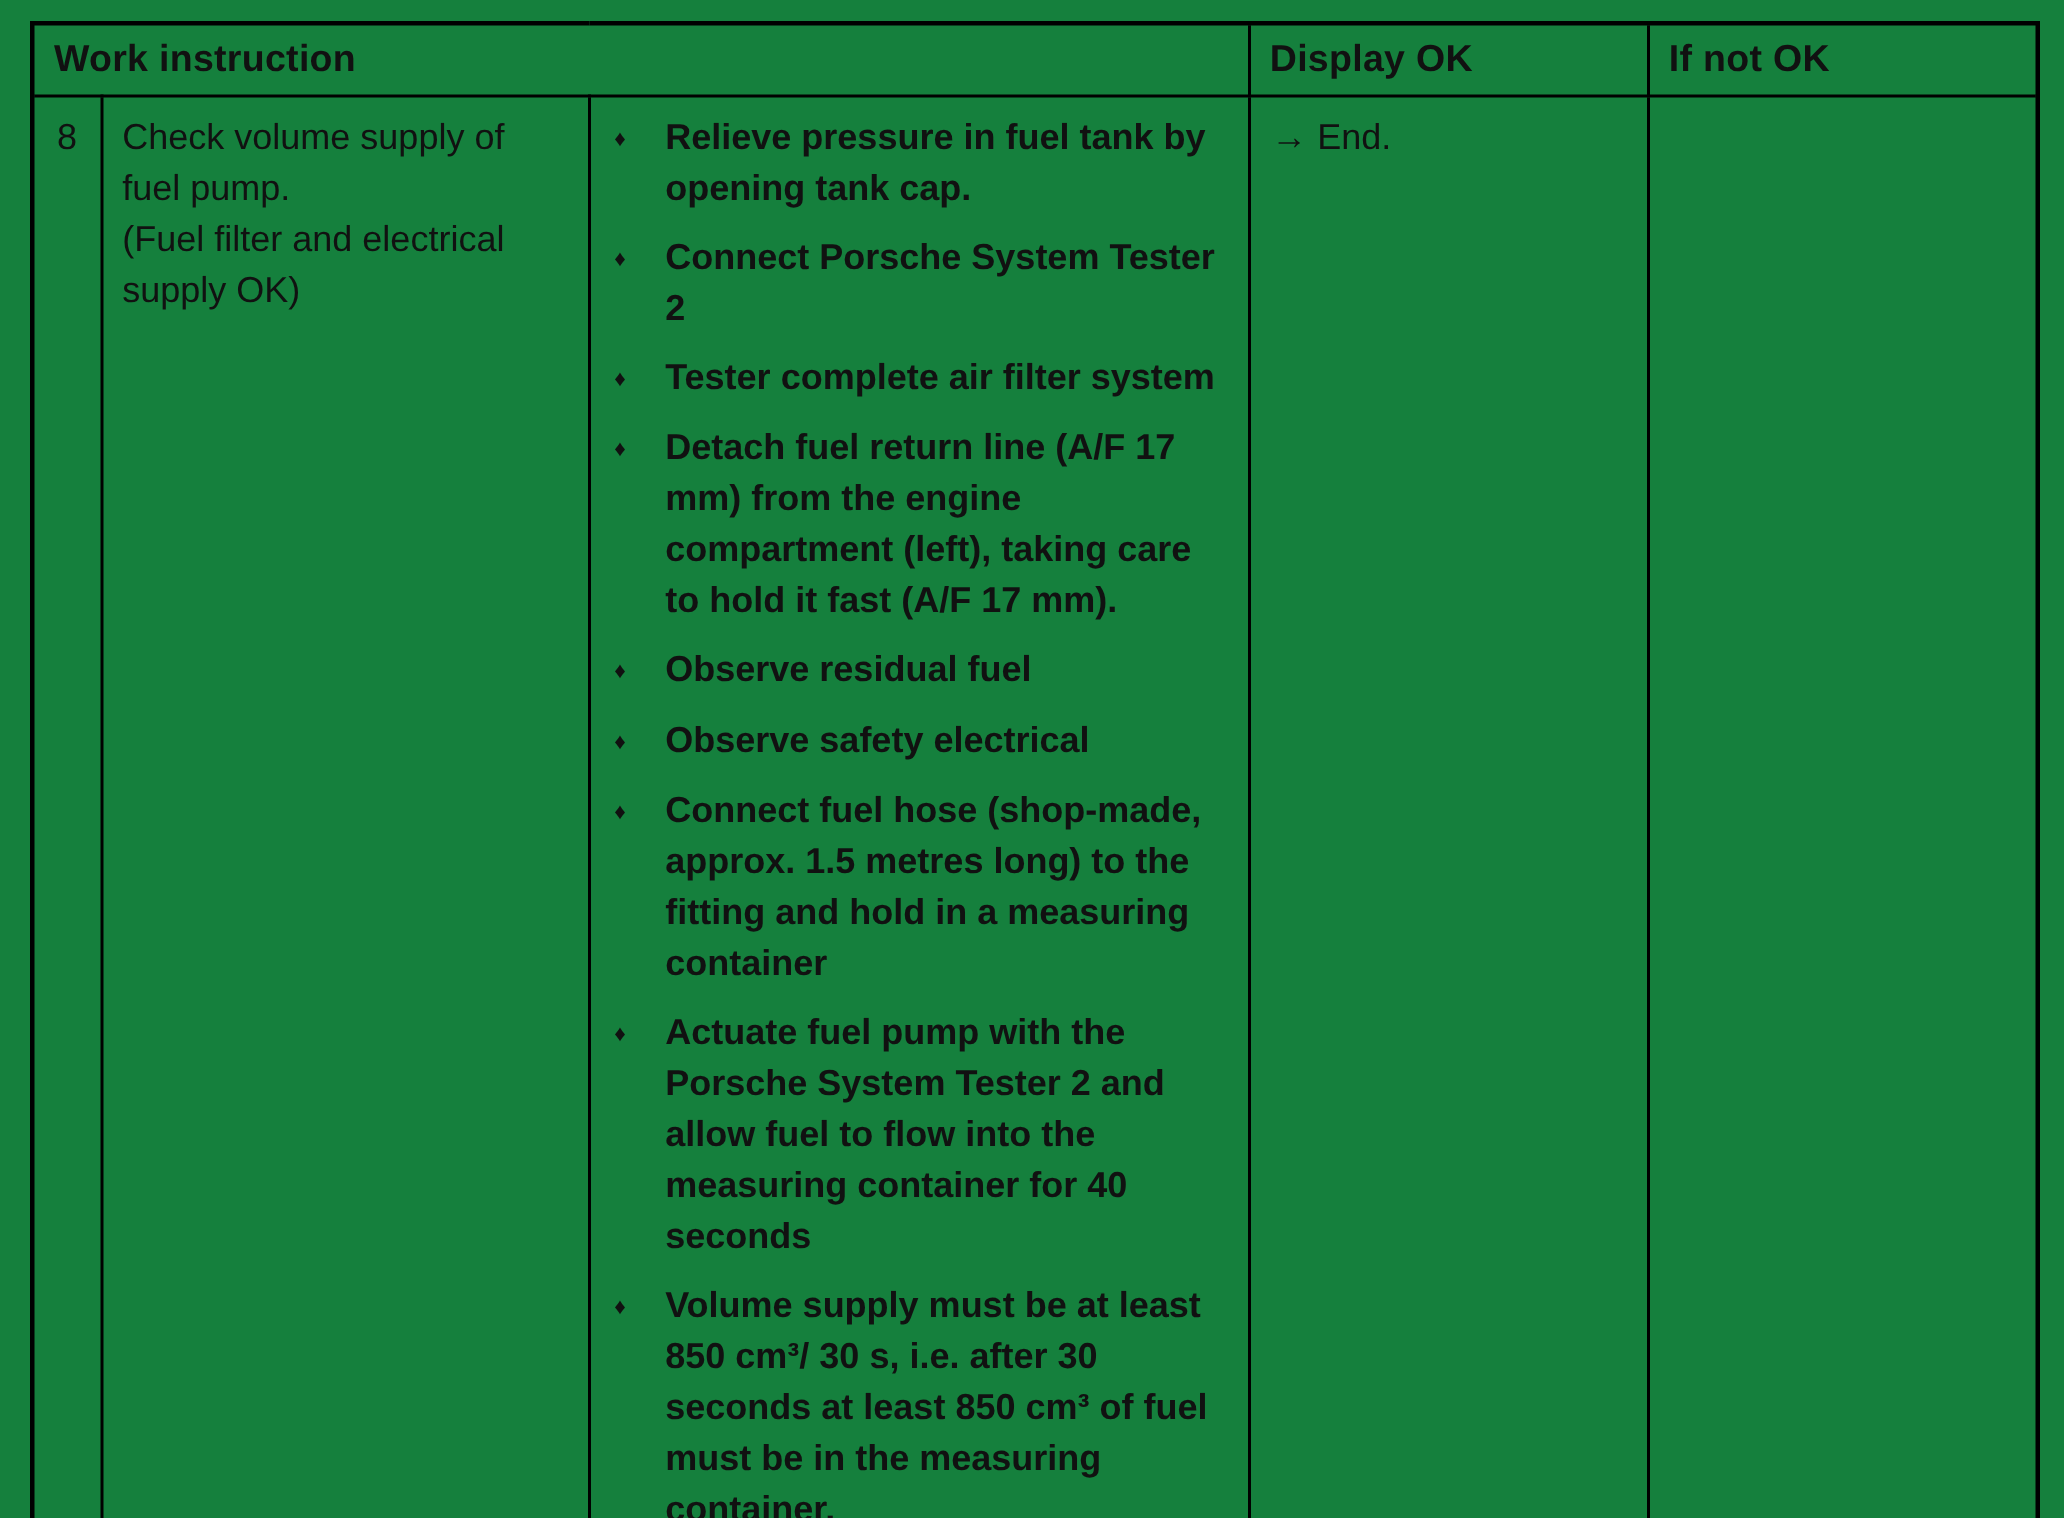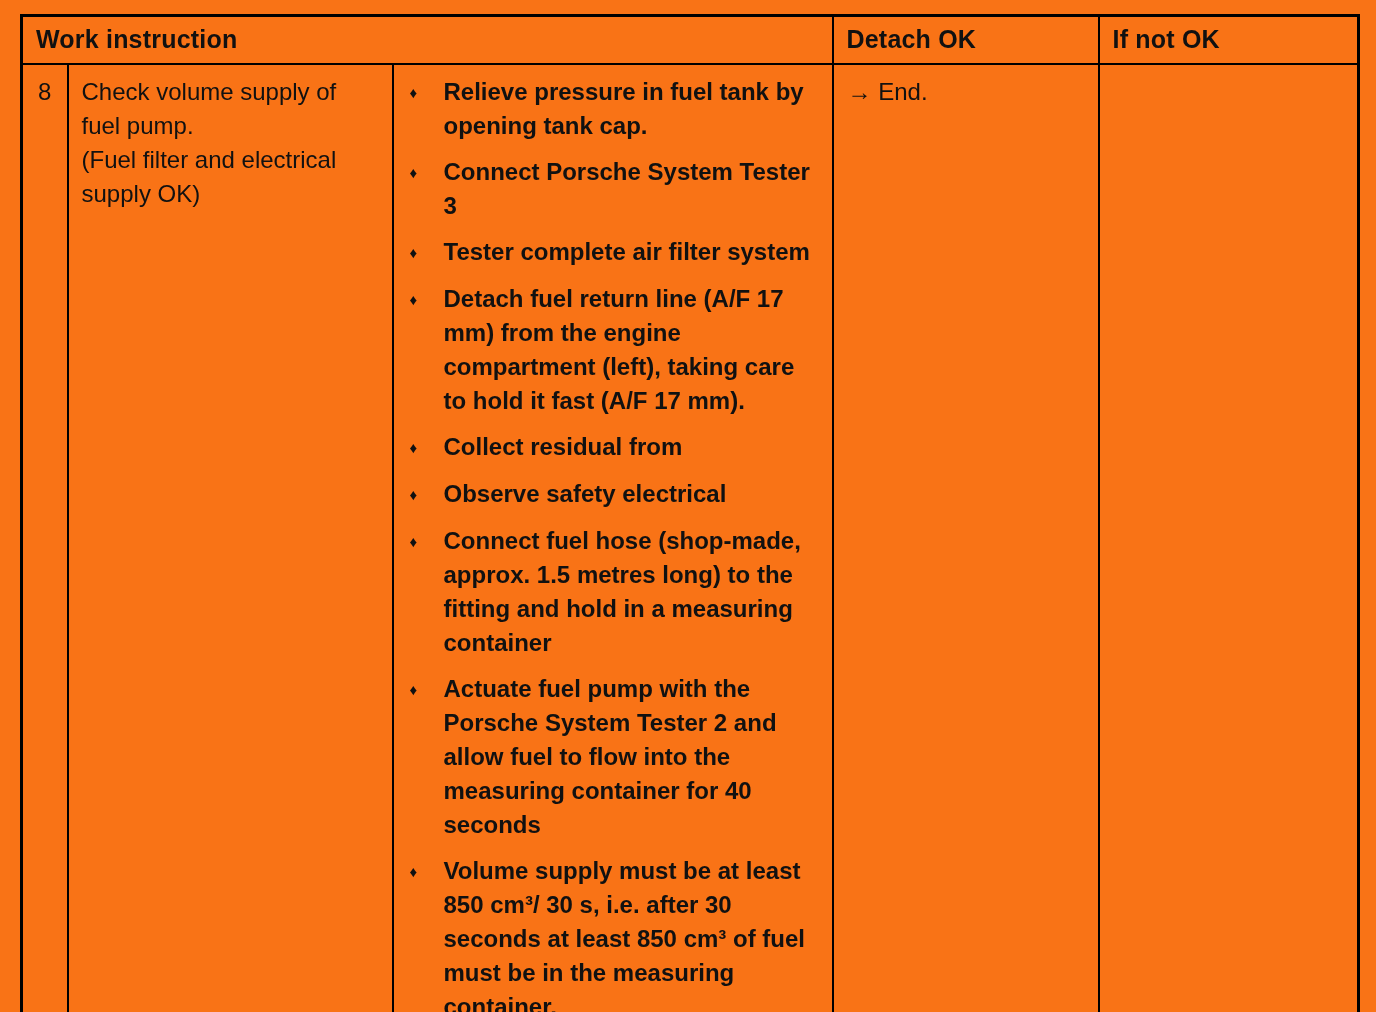--- a/index.html
+++ b/index.html
@@ -5,21 +5,21 @@
   * { margin: 0; padding: 0; box-sizing: border-box; }
   html, body {
     background: #ffffff;
     font-family: "Liberation Sans", "DejaVu Sans", sans-serif;
     color: #111111;
   }
   .page {
     position: relative;
     width: 1376px;
     height: 1012px;
-    background: #f97316;
+    background: #15803d;
     overflow: hidden;
   }
   table.manual-table {
     position: absolute;
     left: 20px;
     top: 14px;
     width: 1337px;
     height: 985px;
     border-collapse: collapse;
     table-layout: fixed;
@@ -95,52 +95,52 @@
     <colgroup>
       <col style="width:46px">
       <col style="width:325px">
       <col style="width:440px">
       <col style="width:266px">
       <col style="width:260px">
     </colgroup>
     <thead>
       <tr>
         <th colspan="3">Work instruction</th>
-        <th>Detach OK</th>
+        <th>Display OK</th>
         <th>If not OK</th>
       </tr>
     </thead>
     <tbody>
       <tr>
         <td class="cell-number">8</td>
         <td class="cell-task">Check volume supply of
 fuel pump.
 (Fuel filter and electrical
 supply OK)</td>
         <td class="cell-steps">
           <ul class="steps-list">
             <li>
               <span class="bullet">♦</span>
               <span class="step-text">Relieve pressure in fuel tank by opening tank cap.</span>
             </li>
             <li>
               <span class="bullet">♦</span>
-              <span class="step-text">Connect Porsche System Tester 3</span>
+              <span class="step-text">Connect Porsche System Tester 2</span>
             </li>
             <li>
               <span class="bullet">♦</span>
               <span class="step-text">Tester complete air filter system</span>
             </li>
             <li>
               <span class="bullet">♦</span>
               <span class="step-text">Detach fuel return line (A/F 17 mm) from the engine compartment (left), taking care to hold it fast (A/F 17 mm).</span>
             </li>
             <li>
               <span class="bullet">♦</span>
-              <span class="step-text">Collect residual from</span>
+              <span class="step-text">Observe residual fuel</span>
             </li>
             <li>
               <span class="bullet">♦</span>
               <span class="step-text">Observe safety electrical</span>
             </li>
             <li>
               <span class="bullet">♦</span>
               <span class="step-text">Connect fuel hose (shop-made, approx. 1.5 metres long) to the fitting and hold in a measuring container</span>
             </li>
             <li>

